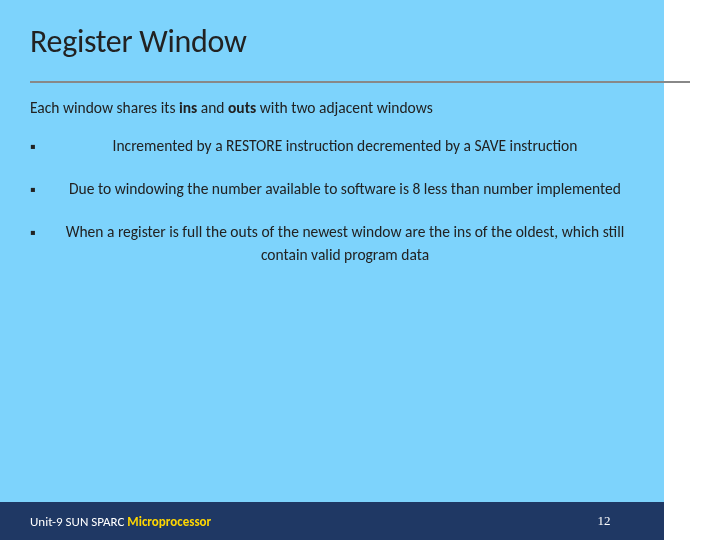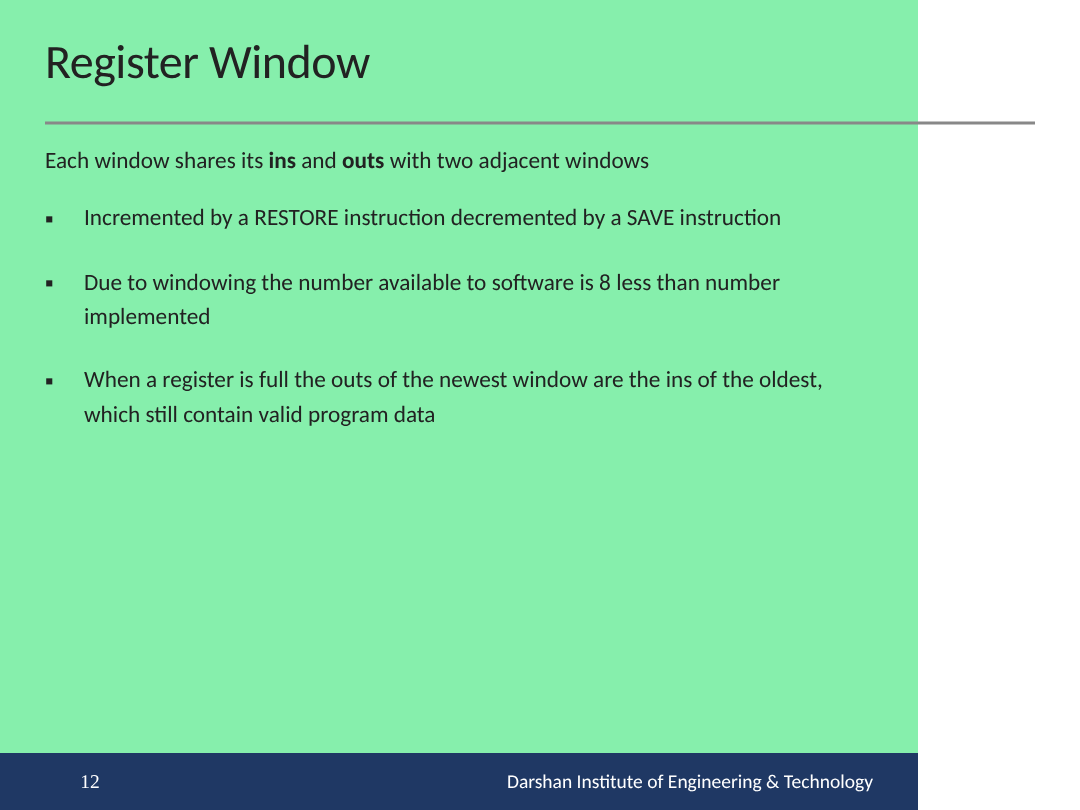--- a/index.html
+++ b/index.html
@@ -10,23 +10,23 @@
 
     body {
       width: 720px;
       height: 540px;
       background: #ffffff;
       font-family: 'Calibri', 'Segoe UI', Arial, sans-serif;
       overflow: hidden;
     }
 
     .slide-container {
-      width: 612px;
+      width: 664px;
       height: 540px;
-      background: #86efac;
+      background: #7dd3fc;
       display: flex;
       flex-direction: column;
       padding: 0;
     }
 
     .slide-header {
       padding: 22px 30px 12px 30px;
     }
 
     .slide-title {
@@ -76,20 +76,21 @@
     .bullet-marker {
       min-width: 18px;
       margin-right: 8px;
       margin-top: 1px;
       font-size: 16px;
       color: #222222;
     }
 
     .bullet-text {
       flex: 1;
+      text-align: center;
     }
 
     .slide-footer {
       display: flex;
       align-items: center;
       background: #1f3864;
       padding: 8px 30px;
       height: 38px;
     }
 
@@ -147,17 +148,19 @@
       </li>
       <li class="bullet-item">
         <span class="bullet-marker">▪</span>
         <span class="bullet-text">When a register is full the outs of the newest window are the ins of the oldest, which still contain valid program data</span>
       </li>
     </ul>
 
   </div>
 
   <div class="slide-footer">
+    <div class="footer-left">
+      <span>Unit-9 SUN SPARC </span><span class="highlight">Microprocessor</span>
+    </div>
     <div class="footer-center">12</div>
-    <div class="footer-right">Darshan Institute of Engineering &amp; Technology</div>
   </div>
 
 </div>
 
 </body></html>

